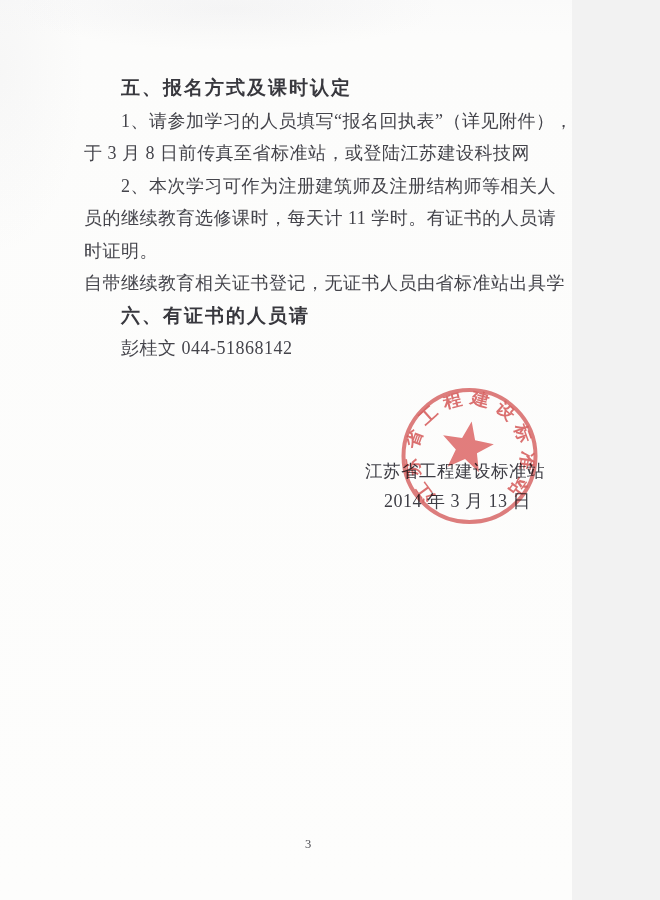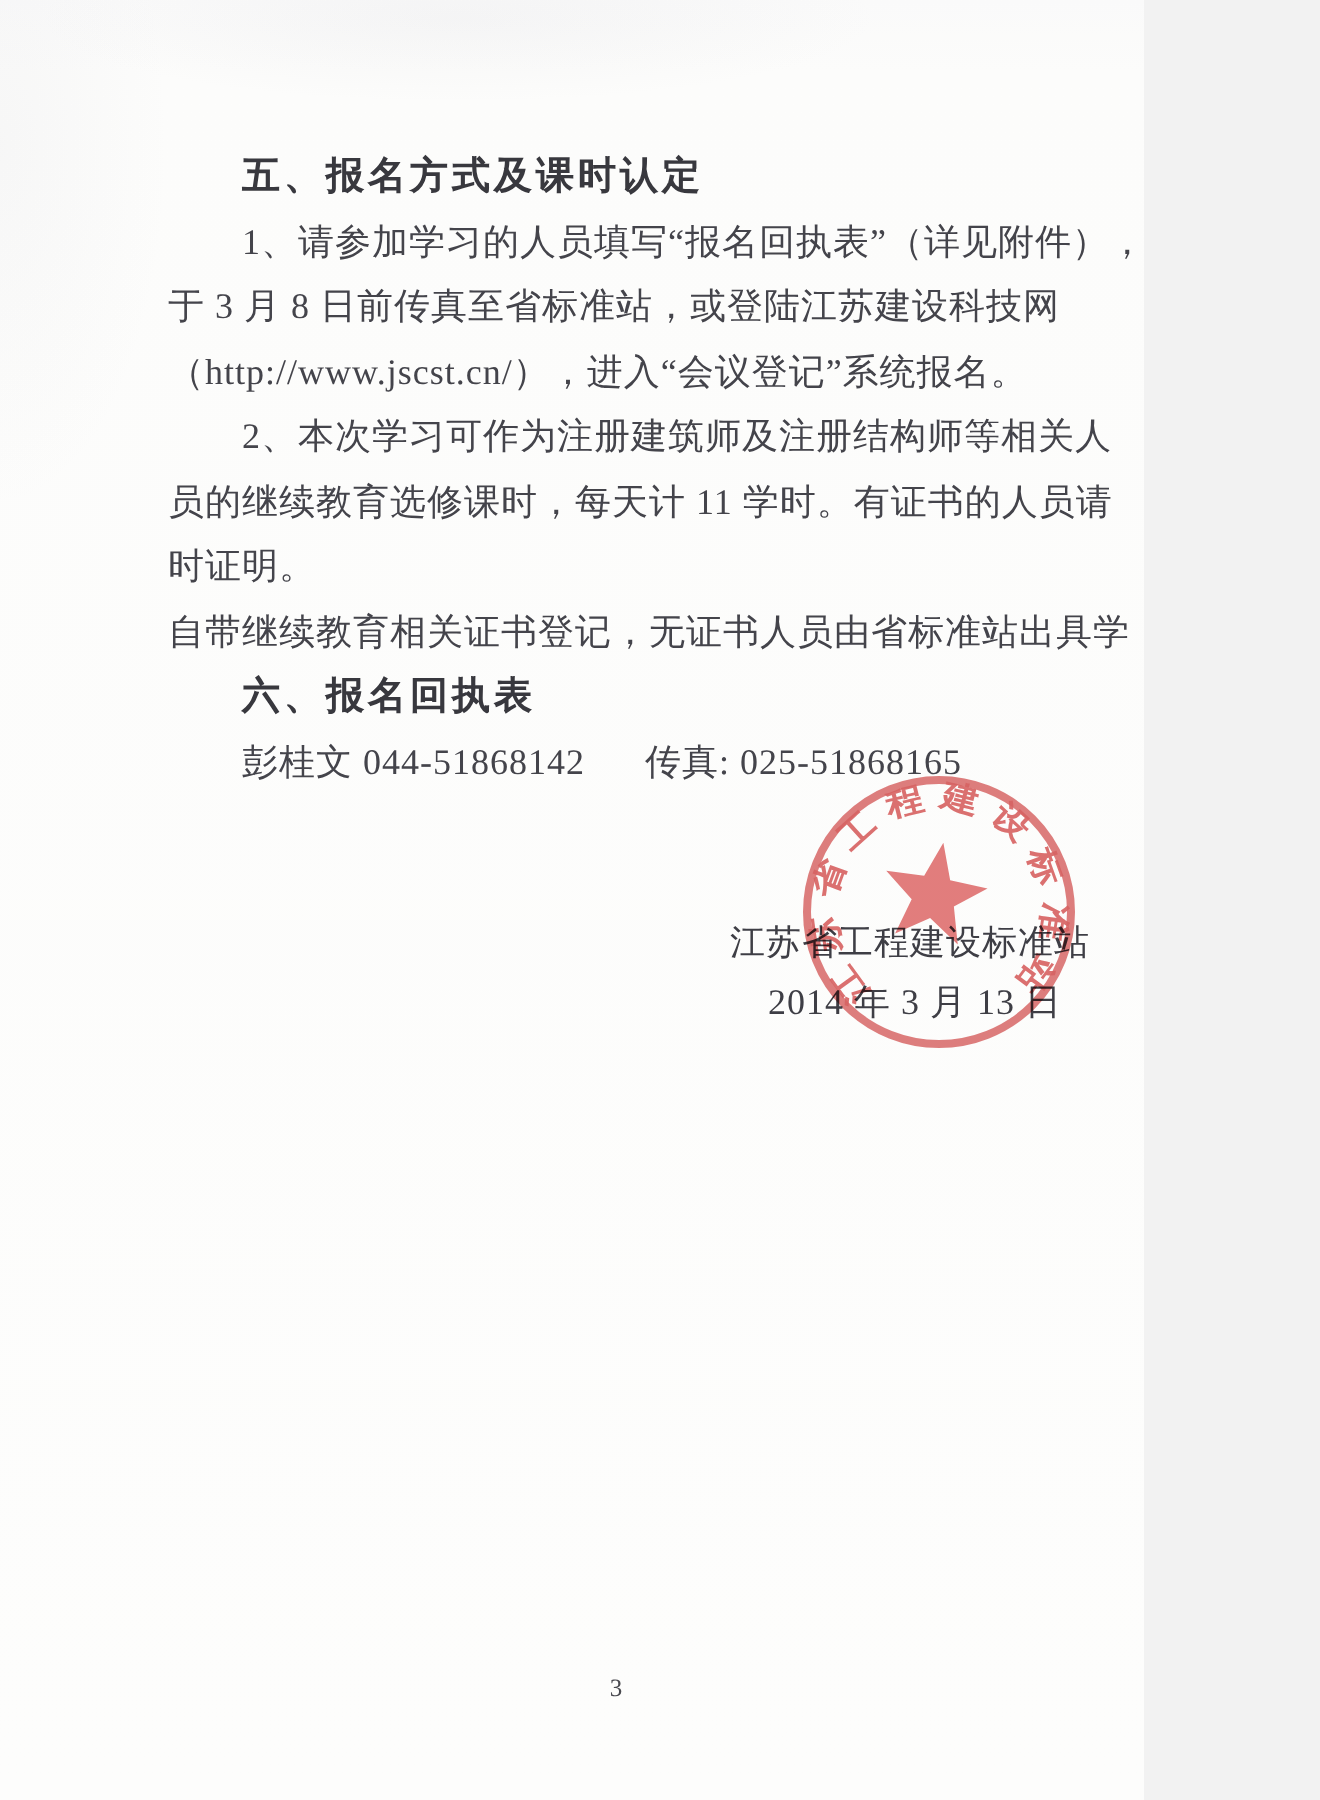--- a/index.html
+++ b/index.html
@@ -56,30 +56,28 @@
 </style>
 </head>
 <body>
 
 <div class="page">
 
   <div class="body-text">
     <div class="line indent heading">五、报名方式及课时认定</div>
     <div class="line indent">1、请参加学习的人员填写“报名回执表”（详见附件），</div>
     <div class="line">于 3 月 8 日前传真至省标准站，或登陆江苏建设科技网</div>
-    <div class="line">（http://www.jscst.cn/），进入“会议登记”系统报名。</div>
     <div class="line indent">2、本次学习可作为注册建筑师及注册结构师等相关人</div>
     <div class="line">员的继续教育选修课时，每天计 11 学时。有证书的人员请</div>
     <div class="line">时证明。</div>
     <div class="line">自带继续教育相关证书登记，无证书人员由省标准站出具学</div>
-    <div class="line indent heading">六、报名回执表</div>
+    <div class="line indent heading">六、有证书的人员请</div>
     <div class="line indent">
       <span>彭桂文 044-51868142</span>
       <span class="contact-gap"></span>
-      <span>传真: 025-51868165</span>
     </div>
   </div>
 
   <div class="signature-org">江苏省工程建设标准站</div>
   <div class="signature-date">2014 年 3 月 13 日</div>
 
   <div class="seal">
     <svg viewBox="0 0 152 152" xmlns="http://www.w3.org/2000/svg">
       <circle cx="74.5" cy="76" r="66" fill="none" stroke="#d65b5b" stroke-width="4" opacity="0.85"></circle>
       <polygon points="72,41 78.6,58.9 97.7,59.7 82.7,71.5 87.9,89.8 72,79.2 56.1,89.8 61.3,71.5 46.3,59.7 65.4,58.9" transform="rotate(10 72 68)" fill="#dd5f5f" opacity="0.88"></polygon>

